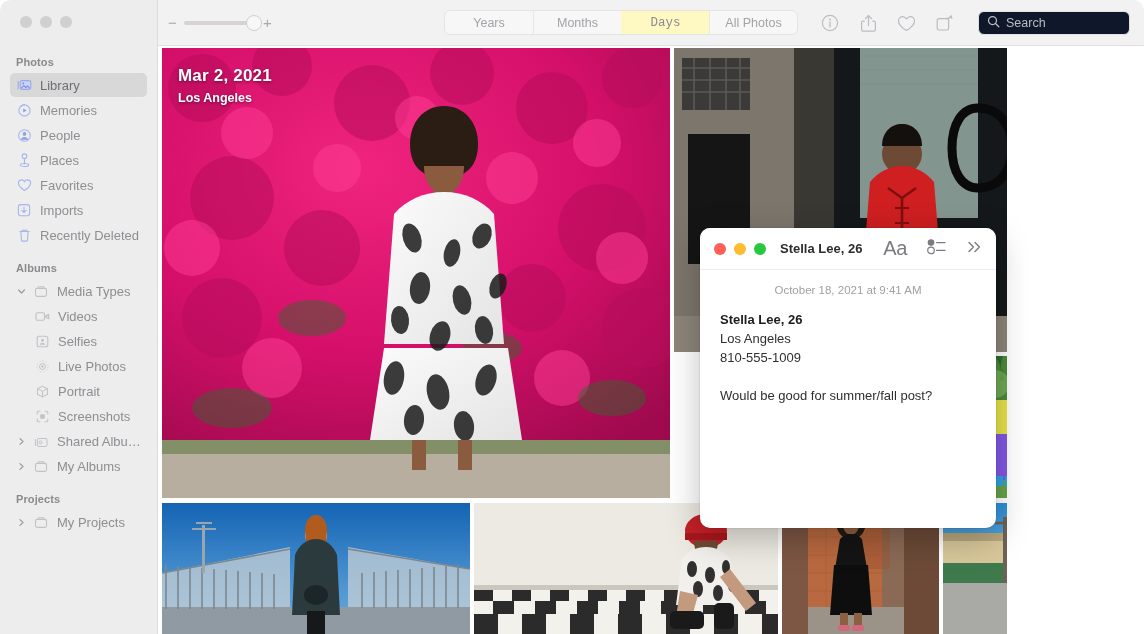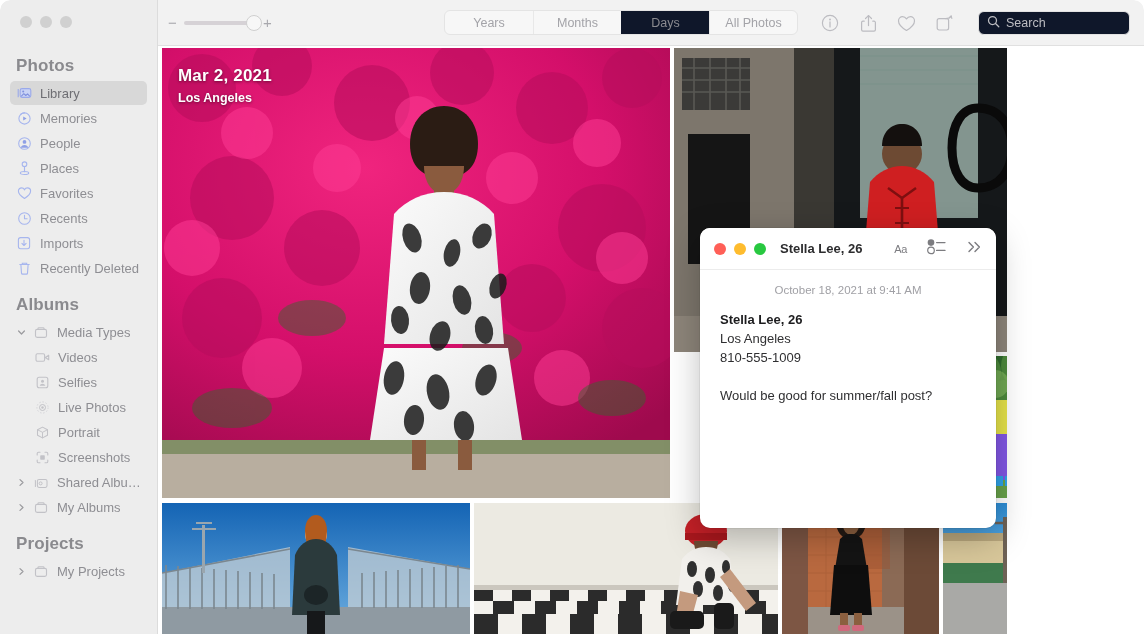--- a/index.html
+++ b/index.html
@@ -32,21 +32,21 @@
   .traffic-lights {
     display: flex; gap: 8px;
     padding: 16px 0 0 20px;
     height: 38px;
     align-items: flex-start;
   }
   .tl { width: 12px; height: 12px; border-radius: 50%; background: #d0d0d0; }
 
   .sb-scroll { padding: 10px 0 0 0; }
   .sb-section-title {
-    font-size: 17px; font-weight: bold; color: #8a8a8e;
+    font-size: 11px; font-weight: bold; color: #8a8a8e;
     padding: 8px 6px 4px 16px; letter-spacing: 0.1px;
   }
   .sb-item {
     display: flex; align-items: center; gap: 8px;
     height: 24px; margin: 1px 10px 1px 10px;
     padding: 0 6px; border-radius: 5px;
     font-size: 13px; color: #8e8e93; white-space: nowrap;
   }
   .sb-item.selected { background: #d8d8d8; color: #6e6e73; }
   .sb-item.indent-1 { padding-left: 24px; }
@@ -85,21 +85,21 @@
     background: #f7f7f7; border: 1px solid #e4e4e4; border-radius: 6px;
     overflow: hidden;
   }
   .seg {
     display: flex; align-items: center; justify-content: center;
     font-size: 12.5px; color: #a3a3a8;
     padding: 0 14px; min-width: 88px;
     border-left: 1px solid #e8e8e8;
   }
   .seg:first-child { border-left: none; }
-  .seg.active { background: #0f172a; color: #8b8b90; border-left-color: transparent; }
+  .seg.active { background: #fef9c3; color: #8b8b90; border-left-color: transparent; font-family: Liberation Mono, monospace; }
 
   .tb-right { position: absolute; right: 14px; top: 0; height: 46px; display: flex; align-items: center; gap: 18px; }
   .tb-ico { width: 20px; height: 20px; display: flex; align-items: center; justify-content: center; color: #b4b4b9; }
   .search-box {
     display: flex; align-items: center; gap: 6px;
     width: 152px; height: 24px; margin-left: 6px;
     border: 1px solid #e2e2e2; border-radius: 6px;
     background: #0f172a; padding: 0 8px;
   }
   .search-ph { font-size: 12.5px; color: #bdbdc2; }
@@ -146,21 +146,21 @@
   .nt-lights { display: flex; gap: 8px; }
   .nt-l { width: 12px; height: 12px; border-radius: 50%; }
   .nt-red { background: #ff5f57; }
   .nt-yellow { background: #febc2e; }
   .nt-green { background: #28c840; }
   .nt-title {
     font-size: 13px; font-weight: bold; color: #2c2c2e;
     margin-left: 14px; white-space: nowrap;
   }
   .nt-actions { margin-left: auto; display: flex; align-items: center; gap: 20px; color: #7c7c80; }
-  .nt-aa { font-size: 11px; color: #7c7c80; letter-spacing: -.3px; }
+  .nt-aa { font-size: 20px; color: #7c7c80; letter-spacing: -.3px; }
 
   .notes-body { padding: 14px 20px 0 20px; }
   .note-date {
     text-align: center; font-size: 11.5px; color: #a0a0a5;
     margin-bottom: 14px;
   }
   .note-line { font-size: 13px; color: #2f2f31; line-height: 19px; }
   .note-line.bold { font-weight: bold; color: #1c1c1e; }
   .note-gap { height: 19px; }
 </style>
@@ -229,29 +229,20 @@
 
       <div class="sb-item">
         <span class="sb-ico">
           <svg width="15" height="14" viewBox="0 0 15 14" fill="none">
             <path d="M7.5 12.4S1.4 8.8 1.4 5.1C1.4 3.2 2.9 1.9 4.6 1.9c1.2 0 2.3.7 2.9 1.7.6-1 1.7-1.7 2.9-1.7 1.7 0 3.2 1.3 3.2 3.2 0 3.7-6.1 7.3-6.1 7.3z" stroke="#a7b6ee" stroke-width="1.15" fill="none"></path>
           </svg>
         </span>
         <span class="sb-lbl">Favorites</span>
       </div>
 
-      <div class="sb-item">
-        <span class="sb-ico">
-          <svg width="15" height="15" viewBox="0 0 15 15" fill="none">
-            <circle cx="7.5" cy="7.5" r="5.8" stroke="#a7b6ee" stroke-width="1.1"></circle>
-            <path d="M7.5 4.2v3.5h2.6" stroke="#a7b6ee" stroke-width="1.1" stroke-linecap="round" stroke-linejoin="round"></path>
-          </svg>
-        </span>
-        <span class="sb-lbl">Recents</span>
-      </div>
 
       <div class="sb-item">
         <span class="sb-ico">
           <svg width="14" height="15" viewBox="0 0 14 15" fill="none">
             <rect x="1.4" y="1.6" width="11.2" height="11.2" rx="2.2" stroke="#a7b6ee" stroke-width="1.1"></rect>
             <path d="M7 4.2v5.2M4.9 7.4L7 9.5l2.1-2.1" stroke="#a7b6ee" stroke-width="1.1" stroke-linecap="round" stroke-linejoin="round"></path>
           </svg>
         </span>
         <span class="sb-lbl">Imports</span>
       </div>

